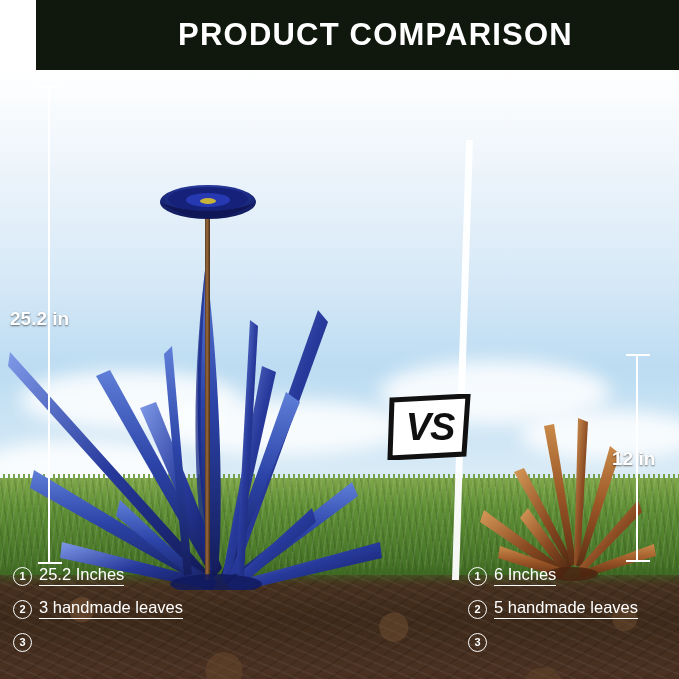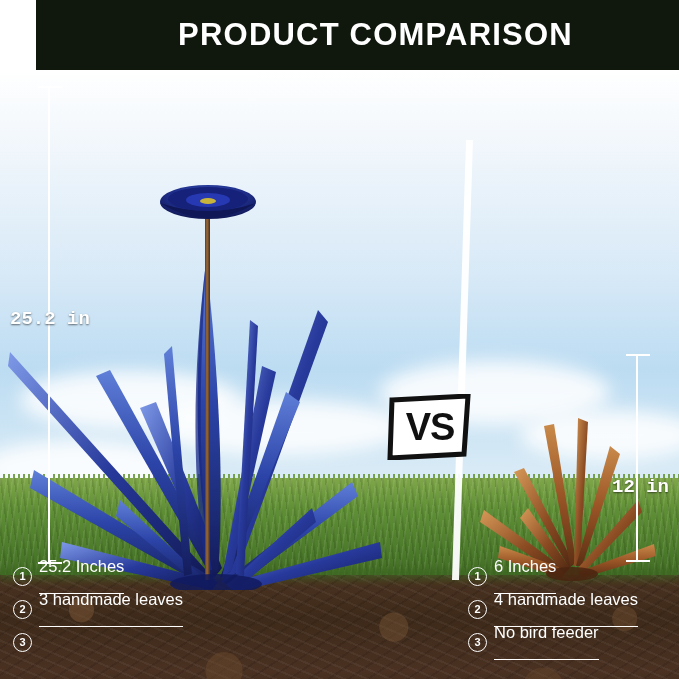--- a/index.html
+++ b/index.html
@@ -106,32 +106,32 @@
 
   
   .vs-badge{
     position:absolute;left:386px;top:394px;width:88px;height:66px;
     z-index:30;
   }
   .vs-text{
     position:absolute;left:0;top:0;width:88px;height:66px;
     display:flex;align-items:center;justify-content:center;
     font-size:38px;font-weight:bold;color:#101010;
+    font-style:italic;
     letter-spacing:-1px;
   }
 
   
   .meas{position:absolute;z-index:25;}
   .meas-line{position:absolute;background:#ffffff;width:2px;}
   .meas-cap{position:absolute;background:#ffffff;height:2px;}
   .meas-label{
     position:absolute;color:#ffffff;font-weight:bold;
     font-size:19px;text-shadow:0 1px 2px rgba(0,0,0,.55);
     white-space:nowrap;
-    font-family:Liberation Mono, monospace;
   }
 
   
   .plant{position:absolute;z-index:15;}
 
   
   .features{
     position:absolute;z-index:35;
     color:#ffffff;
   }
@@ -145,21 +145,21 @@
     border:1.5px solid #ffffff;
     color:#ffffff;font-size:11px;font-weight:bold;
     display:flex;align-items:center;justify-content:center;
     margin-right:7px;flex:0 0 auto;
     line-height:1;
   }
   .feature-text{
     font-size:16.5px;
     color:#ffffff;
     border-bottom:1.5px solid #ffffff;
-    padding-bottom:18px;
+    padding-bottom:2px;
     white-space:nowrap;
     line-height:1.05;
   }
   .f-left{left:13px;top:565px;}
   .f-right{left:468px;top:565px;}
 </style>
 </head>
 <body>
 
 <div id="stage">
@@ -287,21 +287,21 @@
     <div class="meas-line" style="left:10px;top:8px;height:478px;"></div>
     <div class="meas-cap" style="left:0px;top:8px;width:24px;"></div>
     <div class="meas-cap" style="left:0px;top:484px;width:24px;"></div>
     <div class="meas-label" style="left:-28px;top:230px;">25.2 in</div>
   </div>
 
   <div class="meas" style="left:625px;top:348px;width:60px;height:225px;">
     <div class="meas-line" style="left:11px;top:6px;height:208px;"></div>
     <div class="meas-cap" style="left:1px;top:6px;width:24px;"></div>
     <div class="meas-cap" style="left:1px;top:212px;width:24px;"></div>
-    <div class="meas-label" style="left:-13px;top:100px;margin-top:28px;">12 in</div>
+    <div class="meas-label" style="left:-13px;top:100px;">12 in</div>
   </div>
 
   <div class="vs-badge">
     <svg viewBox="0 0 88 66" style="position:absolute;left:0;top:0;width:88px;height:66px;">
       <path d="M6,6 L82,2 L78,60 L4,64 Z" fill="#ffffff" stroke="#111111" stroke-width="5"></path>
     </svg>
     <div class="vs-text">VS</div>
   </div>
 
   <div class="features f-left">
@@ -318,21 +318,20 @@
     </div>
   </div>
 
   <div class="features f-right">
     <div class="feature-row">
       <div class="num-badge">1</div>
       <div class="feature-text">6 Inches</div>
     </div>
     <div class="feature-row">
       <div class="num-badge">2</div>
-      <div class="feature-text">4 handmade leaves</div>
+      <div class="feature-text">5 handmade leaves</div>
     </div>
     <div class="feature-row">
       <div class="num-badge">3</div>
-      <div class="feature-text">No bird feeder</div>
     </div>
   </div>
 
 </div>
 
 </body></html>

